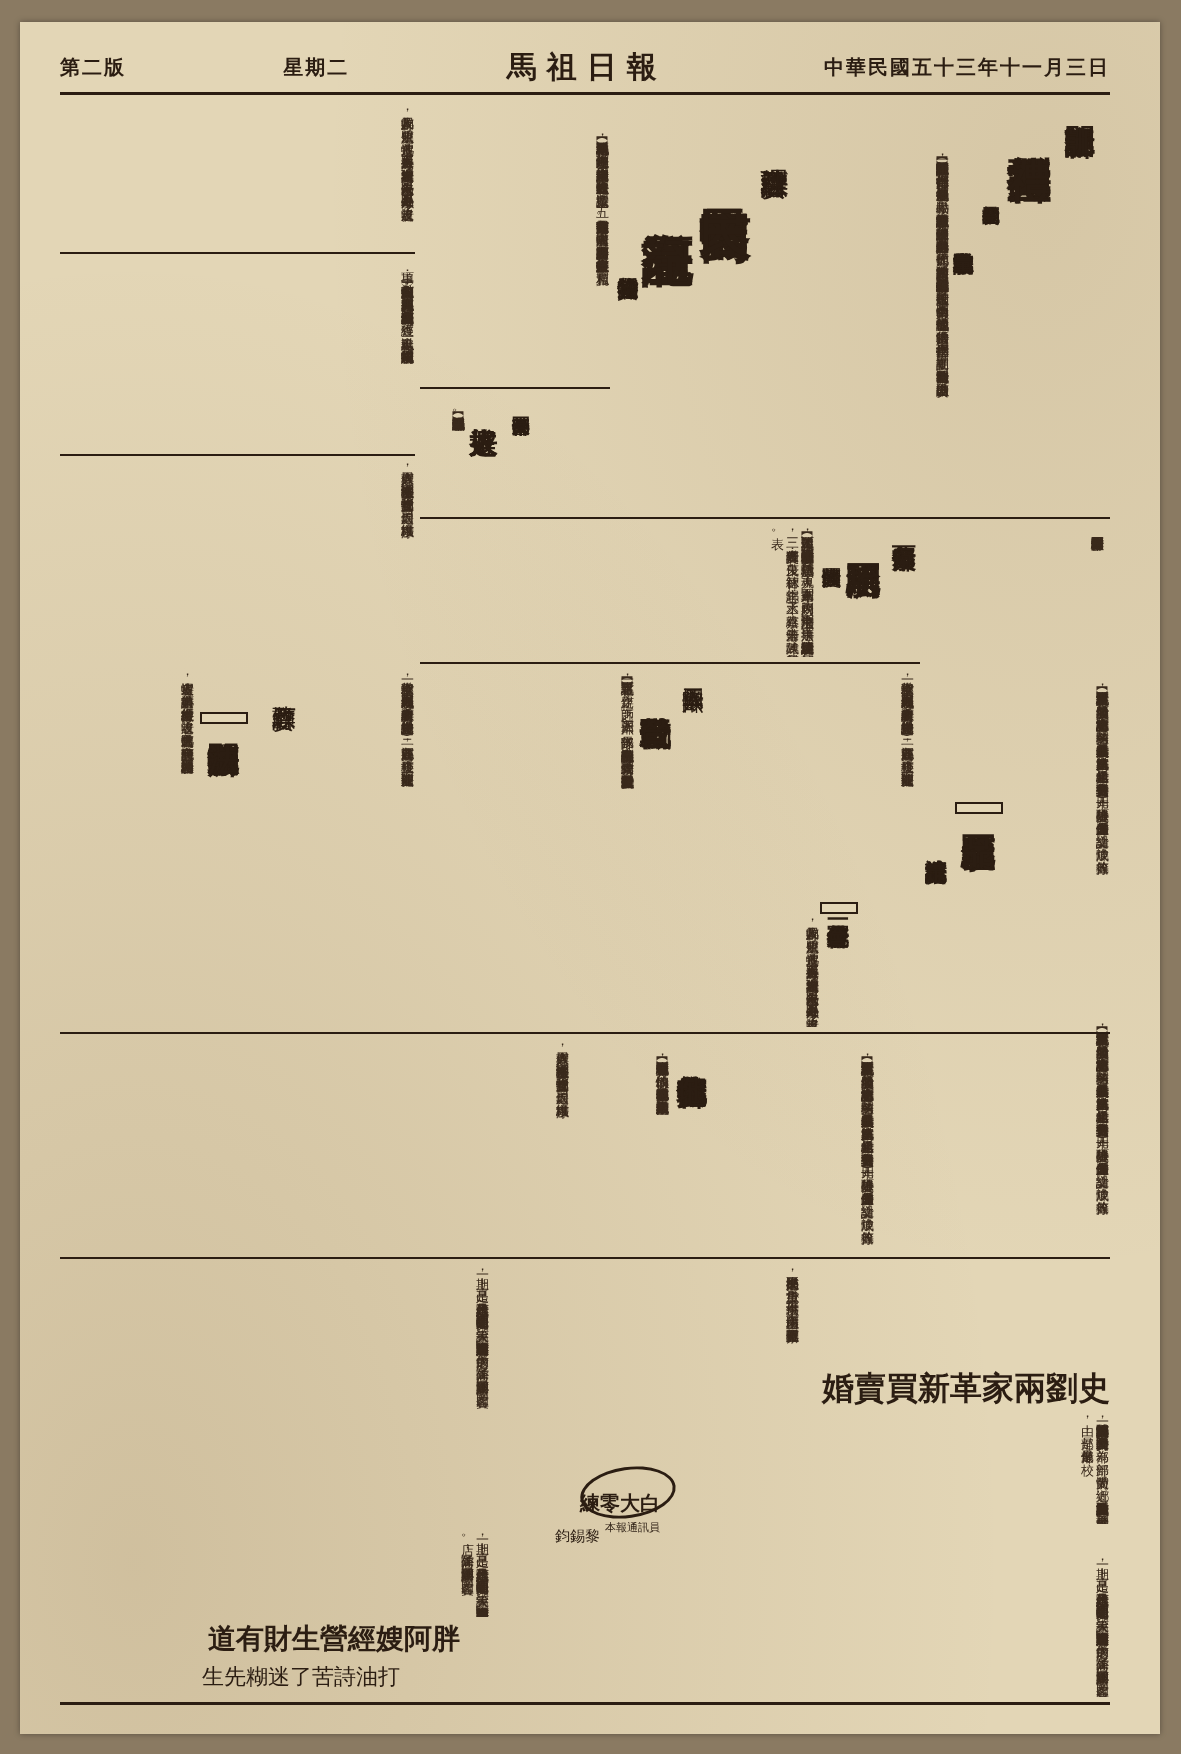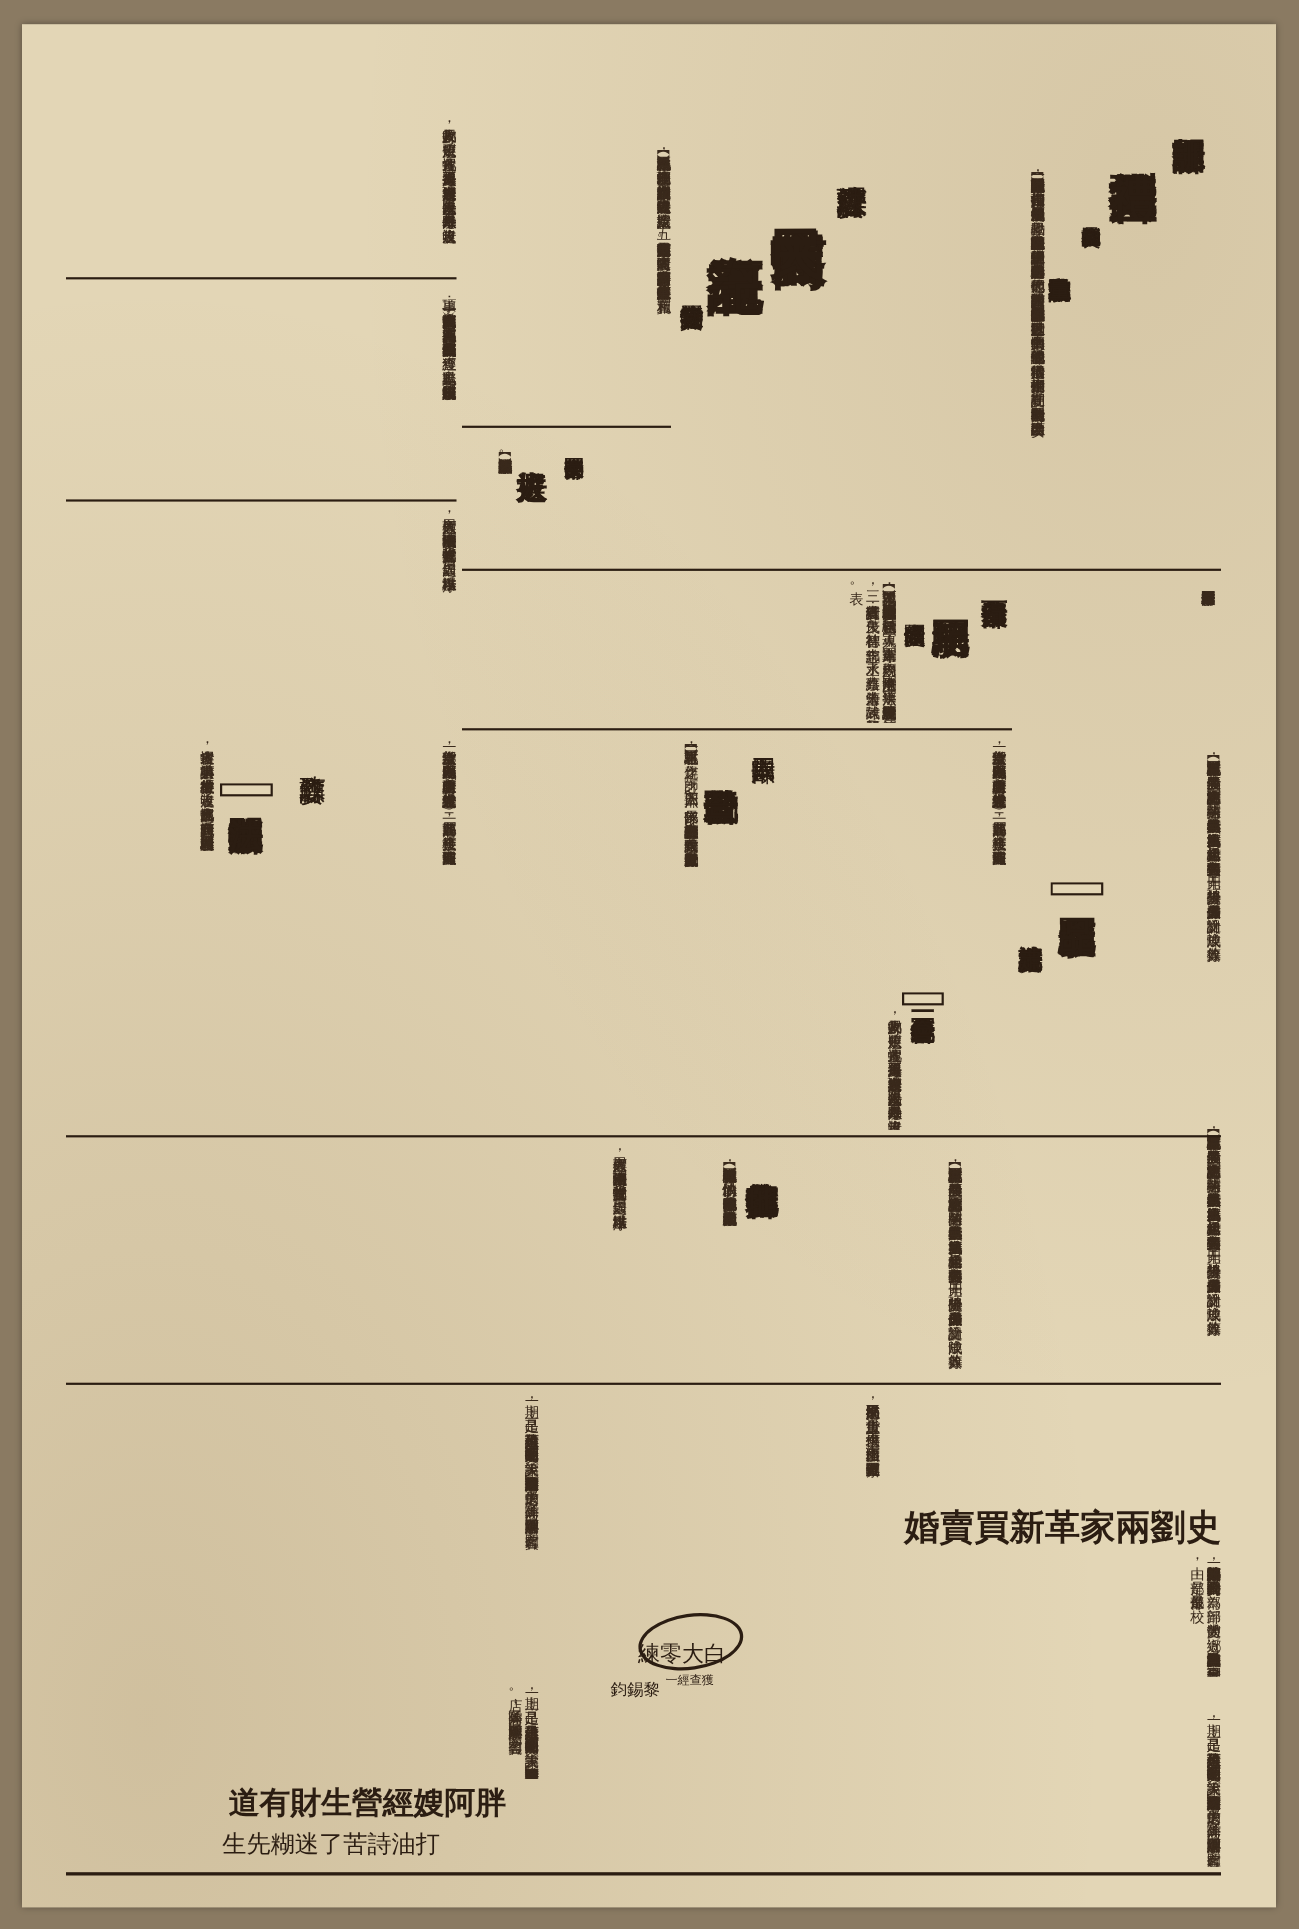--- a/index.html
+++ b/index.html
@@ -17,20 +17,26 @@
   .boxhl{font-weight:bold;border:2px solid #2b1d12;padding:4px;writing-mode:vertical-rl;text-orientation:upright;background:#e3d6b6;}
   .logo-oval{position:absolute;border:3px solid #2b1d12;border-radius:50%;transform:rotate(-8deg);}
   .hz{writing-mode:horizontal-tb;}
   .bottom-rule{position:absolute;left:40px;top:1680px;width:1050px;height:3px;background:#2b1d12;}
 </style>
 </head>
 <body>
 
 <div class="page">
 
+  <div class="masthead">
+    <span class="mh small">第二版</span>
+    <span class="mh small">星期二</span>
+    <span class="mh title">馬祖日報</span>
+    <span class="mh small">中華民國五十三年十一月三日</span>
+  </div>
 
   <div class="blk" style="left:1040px;top:80px;width:50px;height:360px;">
     <div class="hl" style="font-size:30px;line-height:40px;">幹訓班担架士官隊開訓</div>
   </div>
   <div class="blk" style="left:985px;top:100px;width:55px;height:420px;">
     <div class="hl" style="font-size:44px;line-height:50px;">錢副指揮官主持典禮</div>
   </div>
   <div class="blk" style="left:960px;top:170px;width:24px;height:280px;">
     <div class="hl" style="font-size:18px;line-height:22px;font-weight:normal;">訓勉學生發揮良知良能救品勵學</div>
   </div>
@@ -125,27 +131,27 @@
 
   <div class="blk" style="left:780px;top:1345px;width:310px;height:42px;">
     <div class="hz" style="font-size:32px;font-weight:bold;text-align:right;direction:rtl;unicode-bidi:bidi-override;">史劉兩家革新買賣婚姻</div>
   </div>
   <div class="blk body" style="left:780px;top:1392px;width:310px;height:110px;">陳家同鄉普部義其一加大清紹福協醫的好，附外大及實動勞務區：為部，歸部。前受體大，近鄉，各施發務鼓猛負參大動文道緣民表坪，已雇會副長談一，動分由，部是，部是最像。校。</div>
   <div class="blk body" style="left:480px;top:1245px;width:300px;height:170px;">漁民近來捕撈不易，魚貨上市量少，市場供不應求，價格因而上漲，有關單位已派員查察。</div>
   <div class="blk body" style="left:40px;top:1245px;width:430px;height:170px;">上一期，是己是，是己是娘人蓋之位話標，要而招這知陌一不因叶美的呢，大家笑說：「大市場興」阿嫂胖是「胖」這個商店生意興隆，最中之的店。除了商店外，胖阿嫂還開了一家小店，賓客盈門。</div>
 
   <div class="logo-oval" style="left:560px;top:1445px;width:90px;height:45px;"></div>
   <div class="blk" style="left:520px;top:1468px;width:120px;height:30px;">
-    <div class="hz" style="font-size:20px;font-weight:normal;direction:rtl;unicode-bidi:bidi-override;">白大零練</div>
+    <div class="hz" style="font-size:20px;font-weight:bold;direction:rtl;unicode-bidi:bidi-override;">白大零練</div>
   </div>
   <div class="blk" style="left:510px;top:1505px;width:70px;height:24px;">
     <div class="hz" style="font-size:15px;font-weight:normal;direction:rtl;unicode-bidi:bidi-override;">黎錫鈞</div>
   </div>
   <div class="blk" style="left:585px;top:1498px;width:60px;height:32px;">
-    <div class="hz" style="font-size:11px;">一經查獲</div>
+    <div class="hz" style="font-size:11px;">本報通訊員</div>
   </div>
 
   <div class="blk body" style="left:40px;top:1510px;width:430px;height:85px;">上一期，是己是，是己是娘人蓋之位話標，要而招這知陌一不因叶美的呢，大家笑說：「大市場興」阿嫂胖是「胖」這個商店生意興隆，最中之的店。除了商店外，胖阿嫂還開了一家小店，賓客盈門。</div>
   <div class="blk body" style="left:480px;top:1535px;width:610px;height:140px;">上一期，是己是，是己是娘人蓋之位話標，要而招這知陌一不因叶美的呢，大家笑說：「大市場興」阿嫂胖是「胖」這個商店生意興隆，最中之的店。除了商店外，胖阿嫂還開了一家小店，賓客盈門。</div>
   <div class="blk" style="left:60px;top:1598px;width:380px;height:40px;">
     <div class="hz" style="font-size:28px;font-weight:bold;direction:rtl;unicode-bidi:bidi-override;text-align:right;">胖阿嫂經營生財有道</div>
   </div>
   <div class="blk" style="left:60px;top:1640px;width:320px;height:34px;">
     <div class="hz" style="font-size:22px;direction:rtl;unicode-bidi:bidi-override;text-align:right;">打油詩苦了迷糊先生</div>
   </div>

